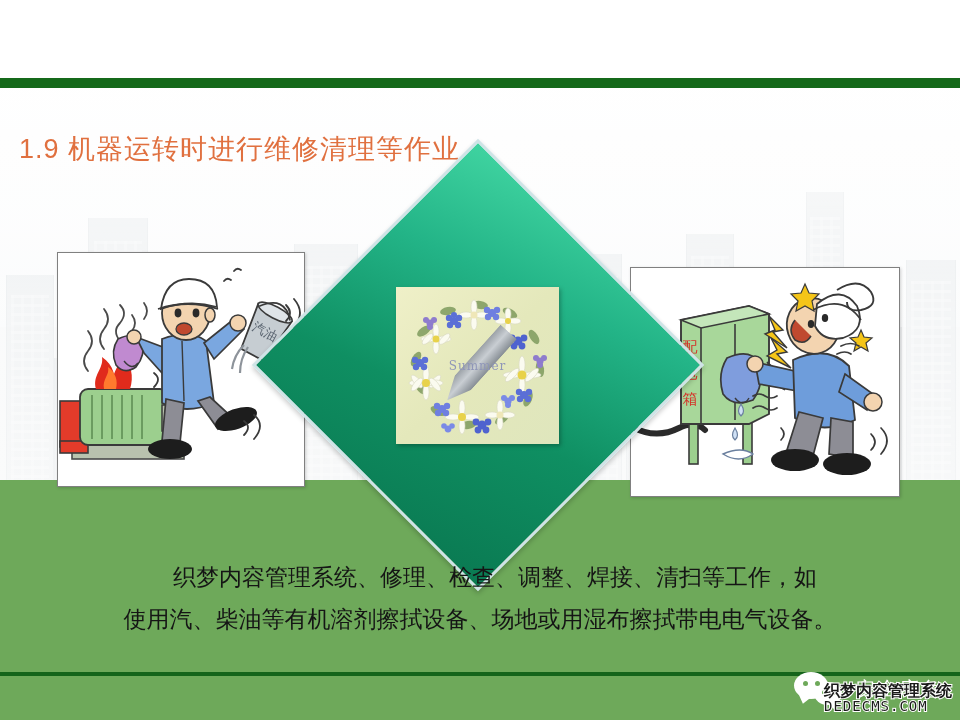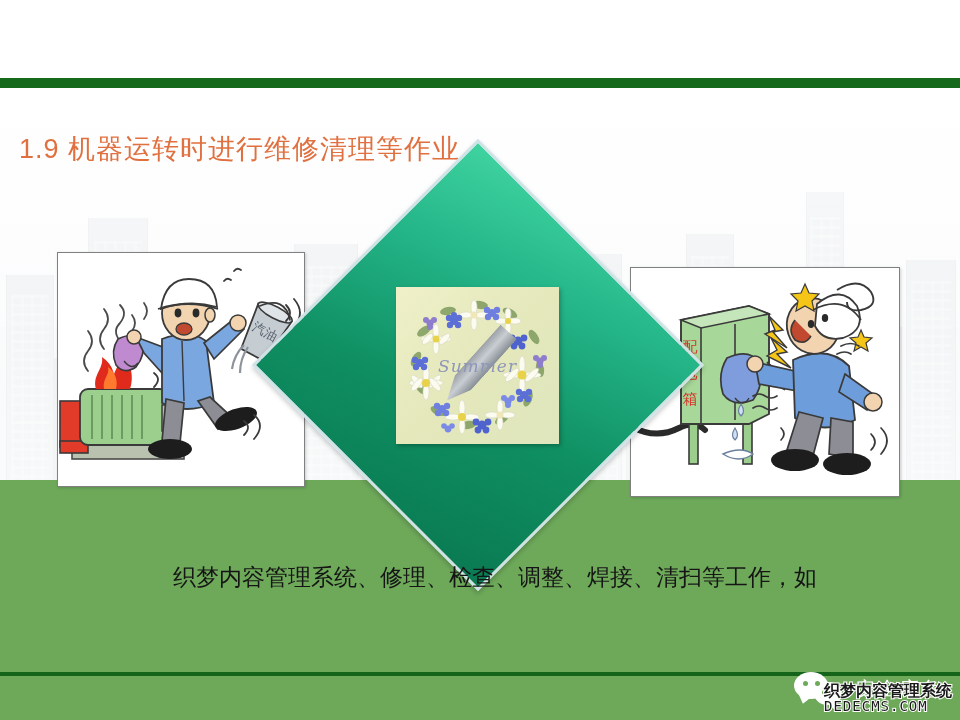--- a/index.html
+++ b/index.html
@@ -128,22 +128,21 @@
     box-shadow: 2px 2px 4px rgba(0,0,0,.25);
     overflow: hidden;
   }
   .wreath-label {
     position: absolute;
     left: 0; top: 50%;
     width: 100%;
     transform: translateY(-50%);
     text-align: center;
     font-family: "DejaVu Serif", "Liberation Serif", serif;
-    font-style: italic;
-    font-size: 17px;
+    font-size: 12px;
     color: #8f96b8;
     letter-spacing: 1px;
     z-index: 3;
   }
   .pencil {
     position: absolute;
     left: 50%; top: 50%;
     width: 22px; height: 92px;
     transform: translate(-50%,-50%) rotate(42deg);
     background: linear-gradient(90deg,#9aa0a6 0%, #c9ced3 45%, #868d94 100%);
@@ -577,20 +576,21 @@
           </g>
         </g>
       </svg>
       <div class="pencil"></div>
       <div class="wreath-label">Summer</div>
     </div>
   </div>
 
   <div class="body-text">
     <span class="body-line body-line-1">织梦内容管理系统、修理、检查、调整、焊接、清扫等工作，如</span>
+    <span class="body-line">使用汽、柴油等有机溶剂擦拭设备、场地或用湿布擦拭带电电气设备。</span>
   </div>
 
   <div class="brand">
     <div class="wechat-icon">
       <div class="bubble big"></div>
       <div class="bubble small"></div>
       <div class="eye" style="left:9px;  top:11px;"></div>
       <div class="eye" style="left:21px; top:11px;"></div>
       <div class="eye" style="left:28px; top:20px;"></div>
       <div class="eye" style="left:38px; top:20px;"></div>

